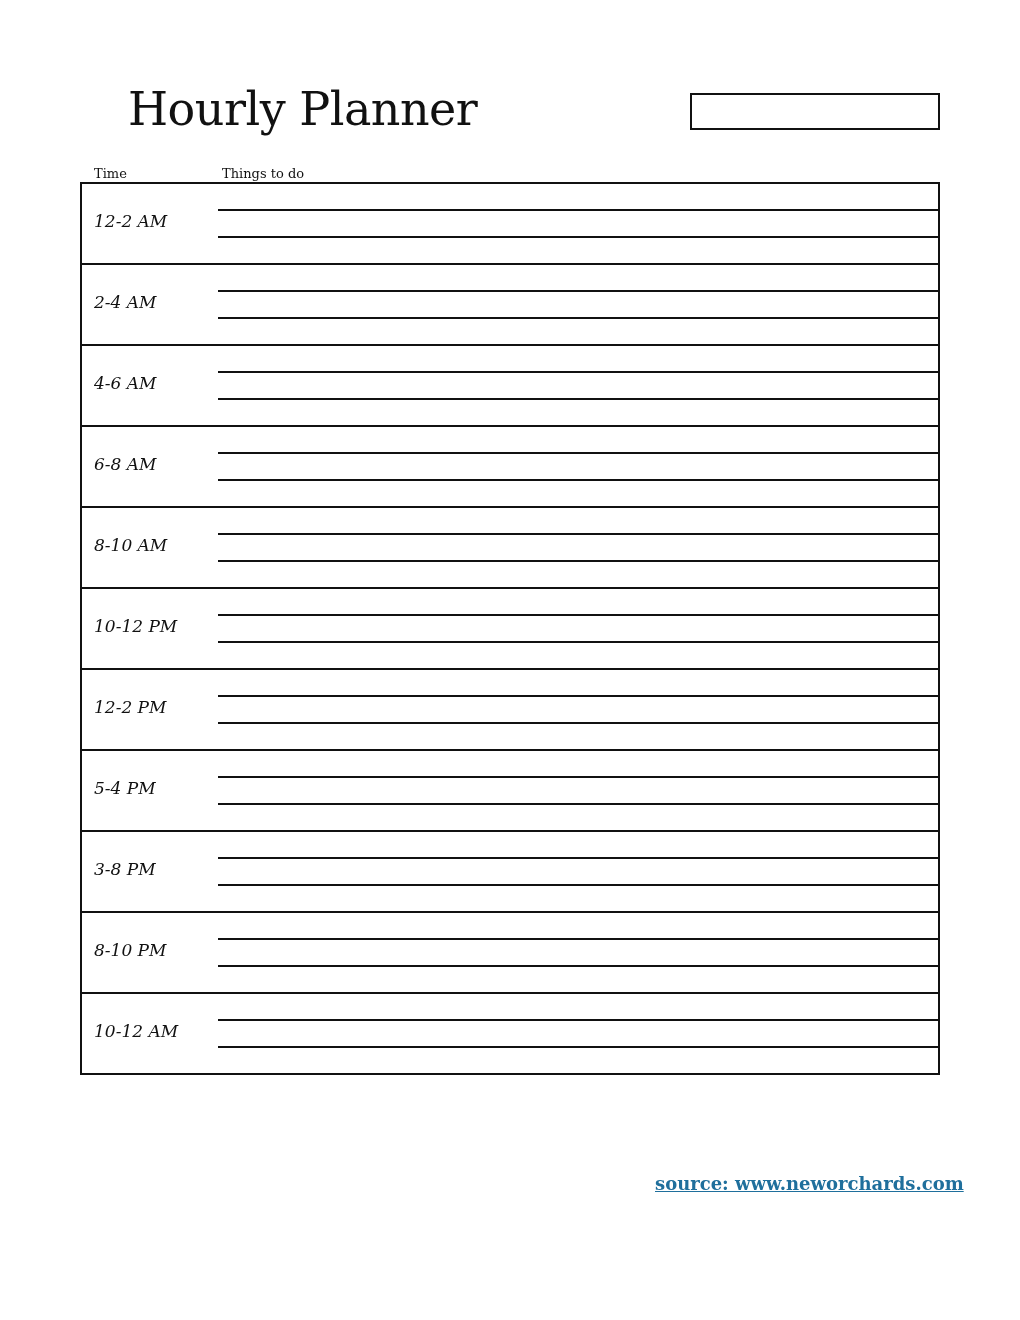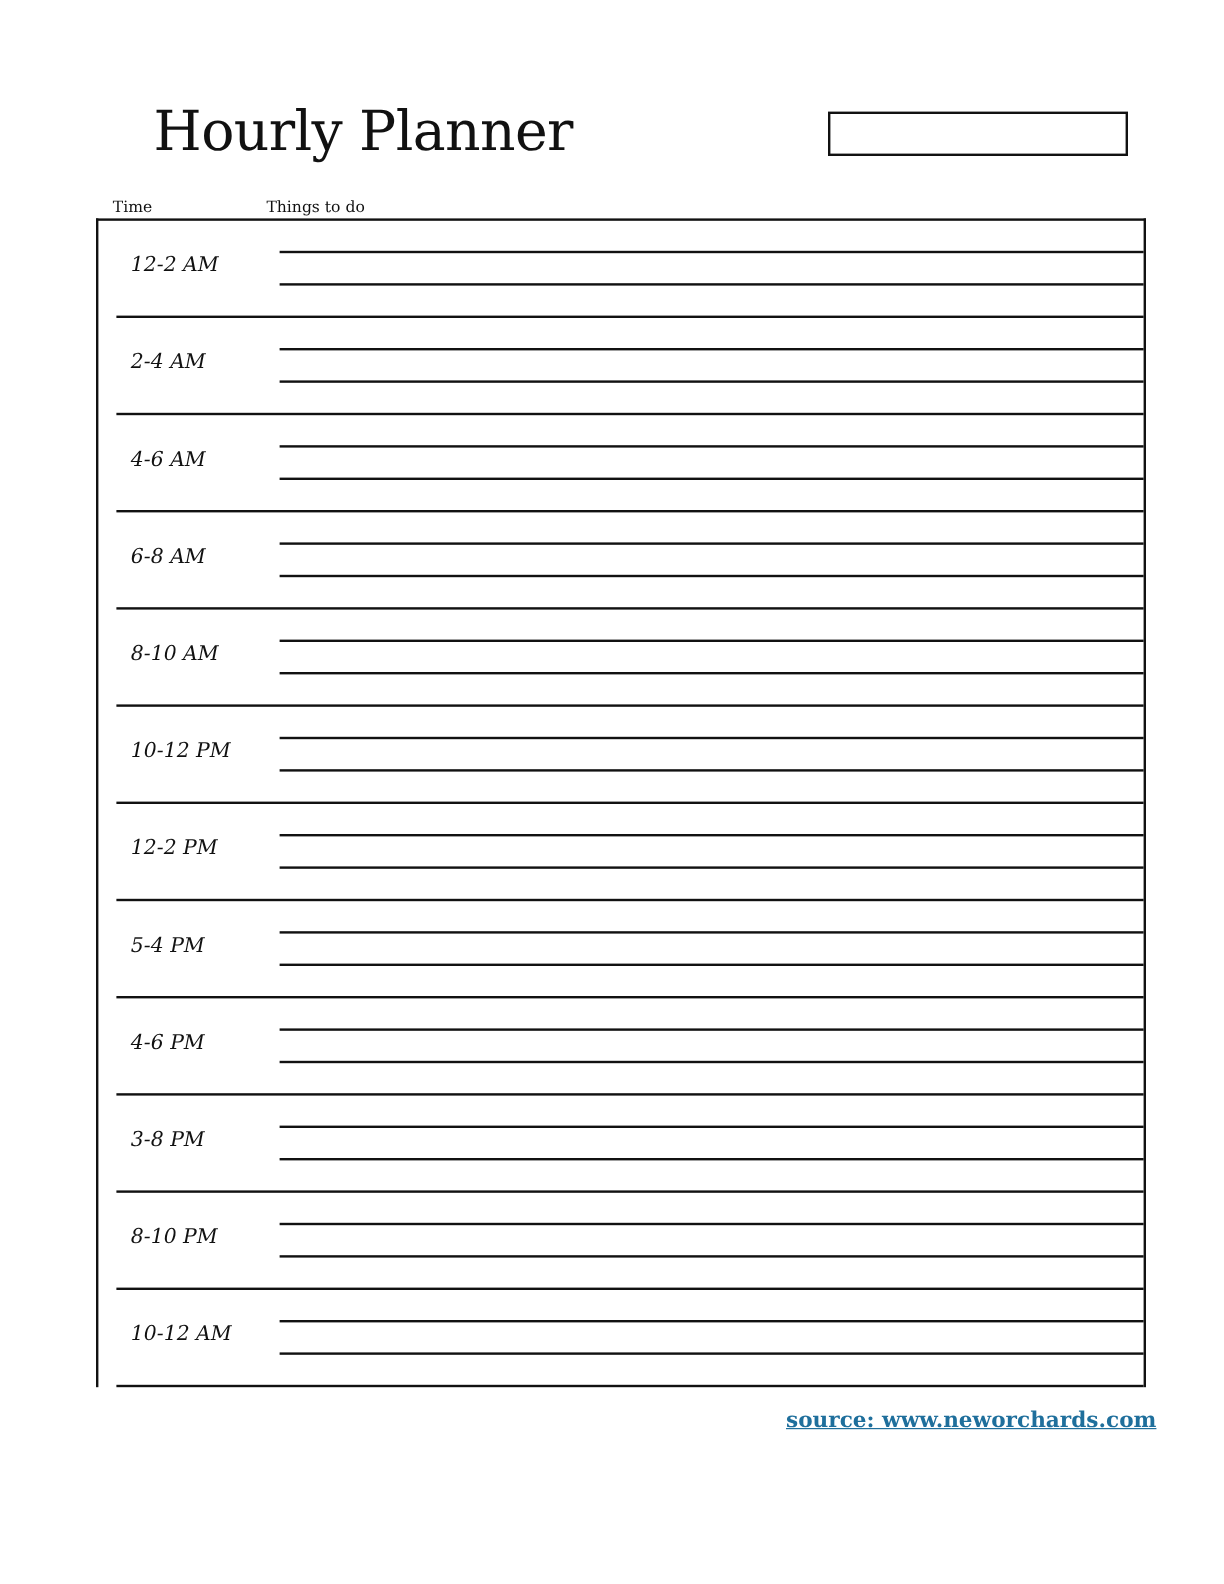--- a/index.html
+++ b/index.html
@@ -3,21 +3,21 @@
   <meta charset="utf-8">
   <style>
     html, body { margin: 0; padding: 0; background: #ffffff; }
     body { width: 1020px; height: 1320px; position: relative; font-family: "DejaVu Serif", "Liberation Serif", serif; color: #111; overflow: hidden; }
     .title { position: absolute; left: 112px; top: 68px; font-size: 46px; font-family: "DejaVu Serif", serif; font-weight: normal; letter-spacing: -0.5px; margin: 16px; line-height: 1.1; }
     .date-label { position: absolute; left: 793px; top: 68px; font-size: 17px; margin-top: 32px; }
     .date-box { position: absolute; left: 690px; top: 93px; width: 246px; height: 33px; border: 2px solid #111; box-sizing: content-box; background: #fff; }
     .col-head { position: absolute; top: 166px; font-size: 13px; }
     .col-time { left: 94px; }
     .col-todo { left: 222px; text-align: center; }
-    .table { position: absolute; left: 80px; top: 182px; width: 856px; border: 2px solid #111; border-bottom: none; padding-left: 15px; }
+    .table { position: absolute; left: 80px; top: 182px; width: 856px; border: 2px solid #111; border-bottom: none; }
     .row { position: relative; height: 79px; border-bottom: 2px solid #111; }
     .row .time { position: absolute; left: 12px; top: 27px; font-size: 17px; font-style: italic; }
     .row .line { position: absolute; left: 136px; right: 0; height: 2px; background: #111; }
     .row .line1 { top: 25px; }
     .row .line2 { top: 52px; }
     .source { position: absolute; left: 655px; top: 1173px; font-size: 18px; color: #1f6f9c; text-decoration: underline; font-weight: bold; }
   </style>
 </head>
 <body>
 
@@ -63,25 +63,20 @@
     <span class="time">12-2 PM</span>
     <div class="line line1"></div>
     <div class="line line2"></div>
   </div>
   <div class="row">
     <span class="time">5-4 PM</span>
     <div class="line line1"></div>
     <div class="line line2"></div>
   </div>
   <div class="row">
-    <span class="time">4-6 PM</span>
-    <div class="line line1"></div>
-    <div class="line line2"></div>
-  </div>
-  <div class="row">
     <span class="time">3-8 PM</span>
     <div class="line line1"></div>
     <div class="line line2"></div>
   </div>
   <div class="row">
     <span class="time">8-10 PM</span>
     <div class="line line1"></div>
     <div class="line line2"></div>
   </div>
   <div class="row">

